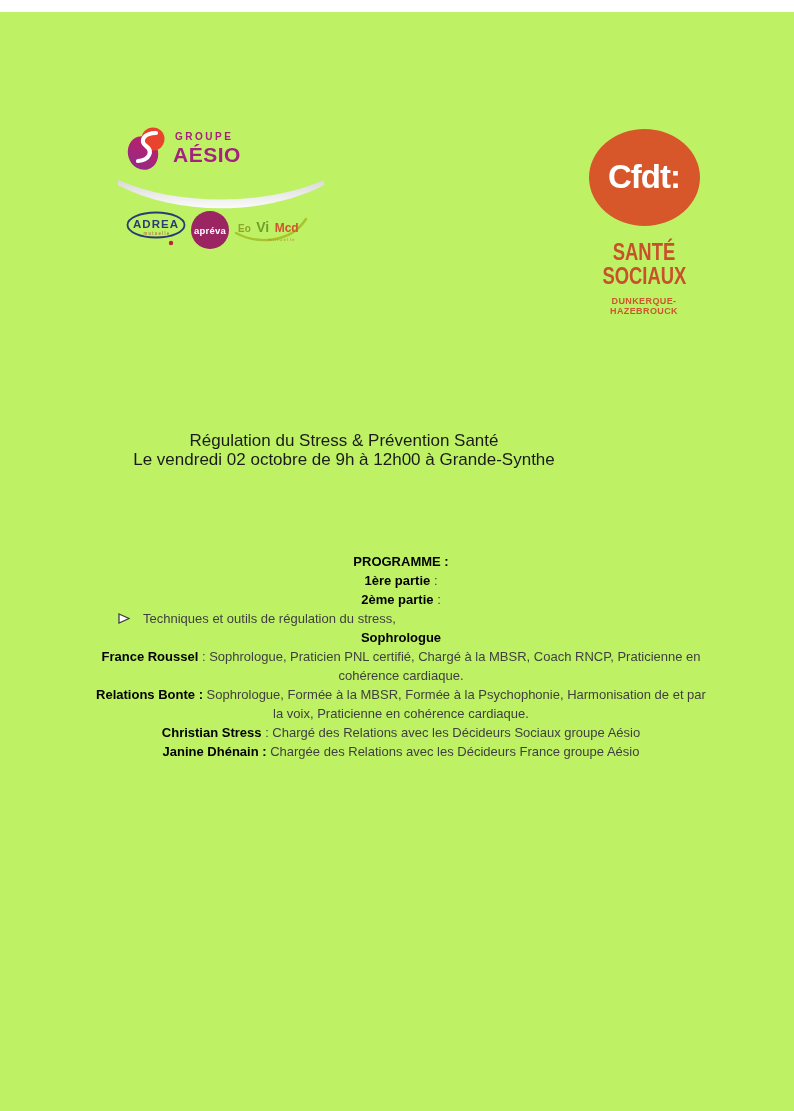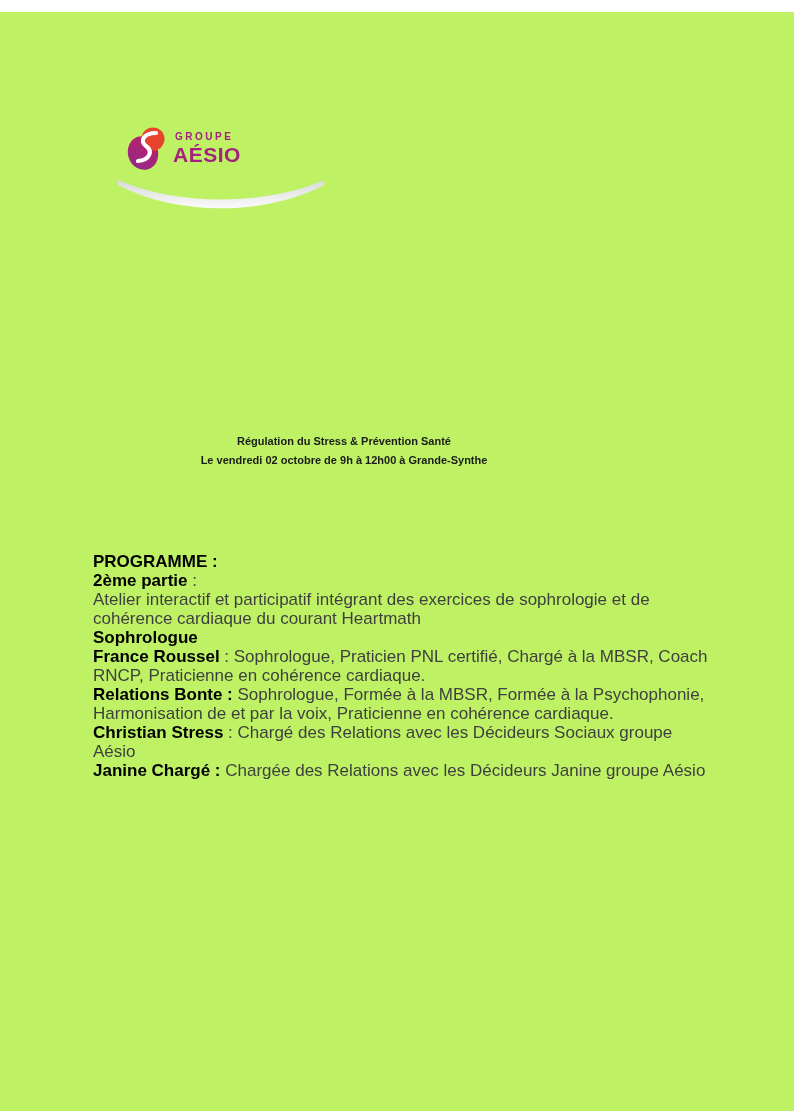--- a/index.html
+++ b/index.html
@@ -29,27 +29,27 @@
   }
   .cfdt-circle span{color:#fff;font-size:33px;font-weight:700;letter-spacing:-1px;padding-bottom:2px;}
   .cfdt-sante,.cfdt-sociaux{color:#C8502B;font-weight:700;font-size:23px;line-height:24px;}
   .cfdt-sante{margin-top:14px;}
   .cfdt-sante span,.cfdt-sociaux span{display:inline-block;transform:scaleX(.8);transform-origin:center;}
   .cfdt-region{color:#CD5630;font-weight:700;font-size:9px;letter-spacing:.4px;margin-top:8px;}
 
   
   .doc-title{
     position:absolute;left:0;top:420px;width:688px;text-align:center;
-    font-weight:700;color:#1b1b1b;font-size:11px;line-height:18.5px;
+    font-weight:400;color:#1b1b1b;font-size:17px;line-height:18.5px;
   }
 
   
   .content{
     position:absolute;left:93px;top:540px;width:616px;
-    font-size:17px;line-height:19px;color:#3f3f3f;
+    font-size:13px;line-height:19px;color:#3f3f3f;text-align:center;
   }
   .content p{margin:0;}
   .b{font-weight:700;color:#000;}
   .h-part1{margin-top:11px;}
   .h-part2{margin-top:32px;}
   .bullet-row{display:flex;align-items:center;}
   .bullet-icon-wrap{margin-left:25px;margin-right:13px;display:inline-flex;align-items:center;}
   .interv{margin-top:26px;font-weight:700;color:#000;}
   .sp1{margin-top:11px;}
   .sp2{margin-top:8px;}
@@ -83,43 +83,85 @@
     <svg class="aesio-swoosh" width="218" height="34" viewBox="0 0 218 34">
       <defs>
         <linearGradient id="swgrad" x1="0" y1="0" x2="0" y2="1">
           <stop offset="0" stop-color="#D9D9D9"></stop>
             <stop offset="1" stop-color="#FBFBFB"></stop>
         </linearGradient>
       </defs>
       <path d="M6,2 C65,28 153,28 212,2 L212,7 C153,38 65,38 6,7 Z" fill="url(#swgrad)"></path>
     </svg>
 
+    <div class="aesio-subbrands">
+      <svg width="62" height="40" viewBox="0 0 62 40">
+        <ellipse cx="30" cy="15" rx="28.5" ry="12.5" fill="none" stroke="#2A3B75" stroke-width="1.8"></ellipse>
+        <text x="30" y="18" text-anchor="middle" font-family="Liberation Sans, sans-serif" font-size="11.5" font-weight="bold" fill="#2A3B75" letter-spacing="1">ADREA</text>
+        <text x="31" y="25" text-anchor="middle" font-family="Liberation Sans, sans-serif" font-size="4.6" fill="#B0543F" letter-spacing="1.2">mutuelle</text>
+        <circle cx="45" cy="33" r="2.2" fill="#C42033"></circle>
+      </svg>
+
+      <div class="apreva-circle">
+        <span>apréva</span>
+      </div>
+
+      <svg width="78" height="38" viewBox="0 0 78 38">
+        <path d="M4,22 C24,33 58,33 74,8" fill="none" stroke="#A9C32F" stroke-width="2.4" stroke-linecap="round"></path>
+        <text x="6" y="21" font-family="Liberation Sans, sans-serif" font-weight="bold">
+          <tspan font-size="10" fill="#8CA52B">Eo</tspan>
+          <tspan font-size="14" fill="#6FA02C" dx="1">Vi</tspan>
+          <tspan font-size="12" fill="#D2542E" dx="1">Mcd</tspan>
+        </text>
+        <text x="50" y="30" text-anchor="middle" font-family="Liberation Sans, sans-serif" font-size="4.4" fill="#C77C4A" letter-spacing="1.4">mutuelle</text>
+      </svg>
+    </div>
   </div>
 
+  <div class="cfdt-logo">
+    <div class="cfdt-circle">
+      <span>Cfdt:</span>
+    </div>
+    <div class="cfdt-sante">
+      <span>SANTÉ</span>
+    </div>
+    <div class="cfdt-sociaux">
+      <span>SOCIAUX</span>
+    </div>
+    <div class="cfdt-region">DUNKERQUE-HAZEBROUCK</div>
+  </div>
 
   <div class="doc-title">
     <div>Régulation du Stress &amp; Prévention Santé</div>
     <div>Le vendredi 02 octobre de 9h à 12h00 à Grande-Synthe</div>
   </div>
 
   <div class="content">
 
     <p><span class="b">PROGRAMME</span><span class="b"> :</span></p>
 
+    <p class="h-part1"><span class="b">1ère partie</span><span> :</span></p>
 
 
     <p class="h-part2"><span class="b">2ème partie</span><span> :</span></p>
 
+    <div class="bullet-row">
+      <span class="bullet-icon-wrap">
+        <svg width="12" height="11" viewBox="0 0 12 11">
+          <polygon points="1,1 11,5.5 1,10" fill="#ffffff" stroke="#3f3f3f" stroke-width="1.3" stroke-linejoin="miter"></polygon>
+        </svg>
+      </span>
+      <span>Techniques et outils de régulation du stress,</span>
+    </div>
 
-    <p>Atelier interactif et participatif intégrant des exercices de sophrologie et de cohérence cardiaque du courant Heartmath</p>
 
     <p class="interv">Sophrologue</p>
 
     <p class="sp1"><span class="b">France Roussel</span><span> : Sophrologue, Praticien PNL certifié, Chargé à la MBSR, Coach RNCP, Praticienne en cohérence cardiaque.</span></p>
 
     <p class="sp2"><span class="b">Relations Bonte :</span><span> Sophrologue, Formée à la MBSR, Formée à la Psychophonie, Harmonisation de et par la voix, Praticienne en cohérence cardiaque.</span></p>
 
     <p class="sp3"><span class="b">Christian Stress</span><span> : Chargé des Relations avec les Décideurs Sociaux groupe Aésio</span></p>
 
-    <p class="sp4"><span class="b">Janine Chargé :</span><span> Chargée des Relations avec les Décideurs Janine groupe Aésio</span></p>
+    <p class="sp4"><span class="b">Janine Dhénain :</span><span> Chargée des Relations avec les Décideurs France groupe Aésio</span></p>
 
   </div>
 </div>
 
 </body></html>

